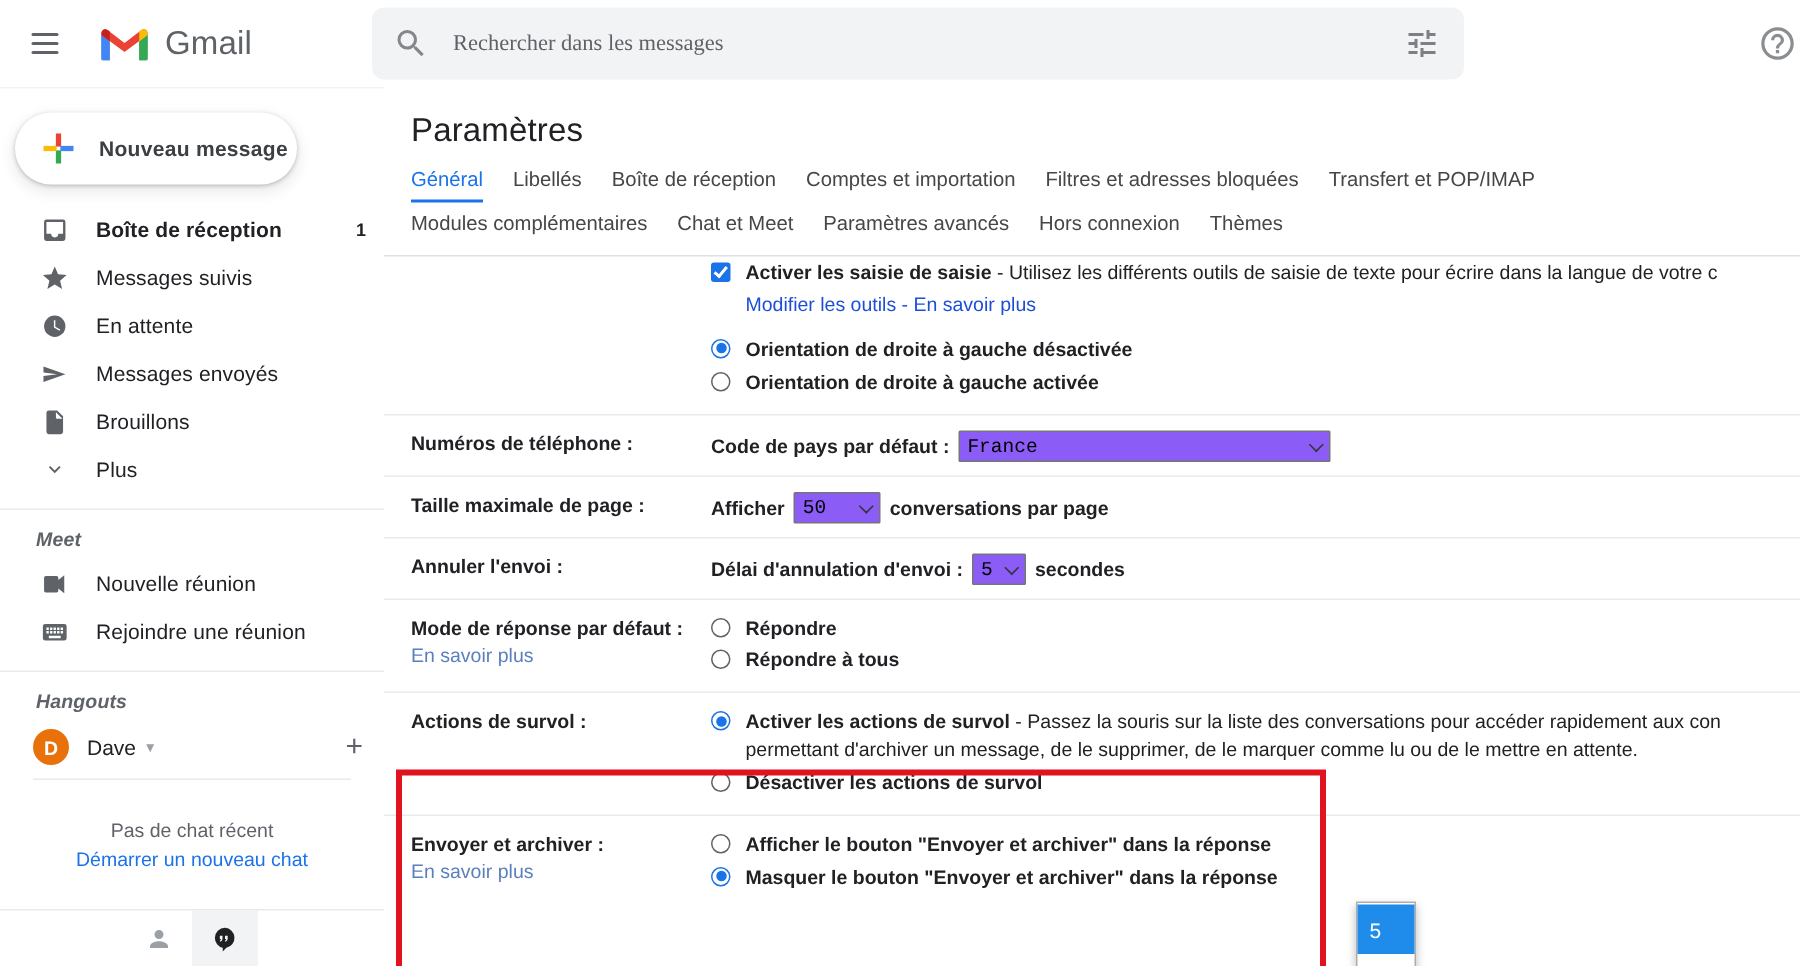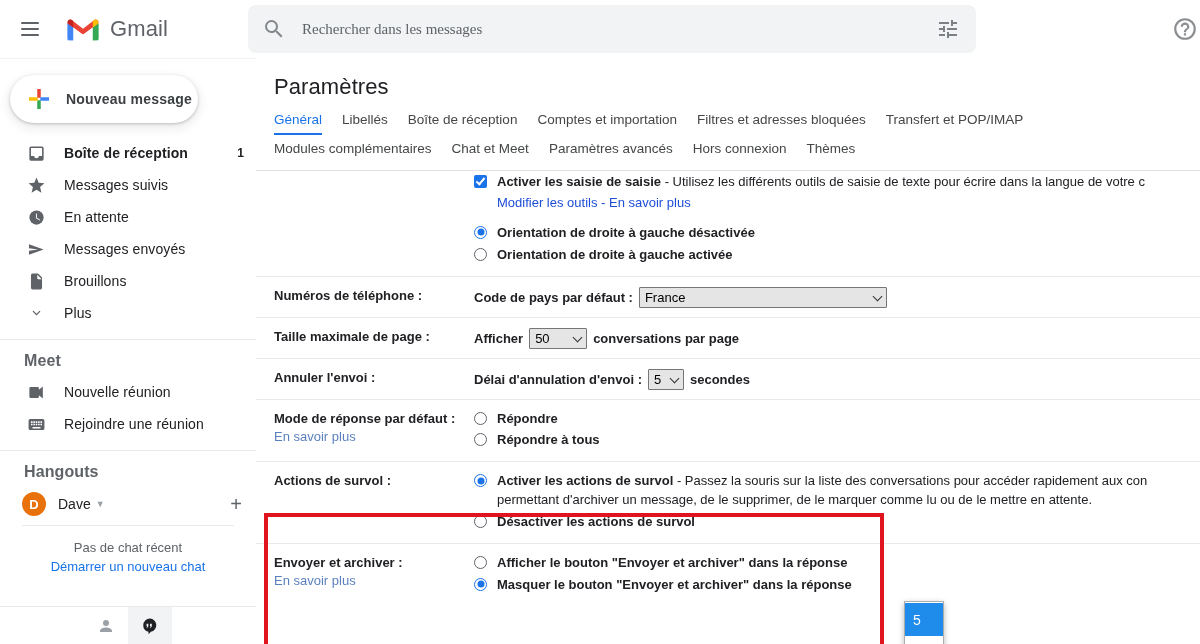--- a/index.html
+++ b/index.html
@@ -70,34 +70,34 @@
     padding: 0 12px 0 26px; border-radius: 0 16px 16px 0;
     cursor: pointer; color: #202124; font-size: 14px;
   }
   .navitem .ico { width: 20px; height: 20px; flex: 0 0 20px; display: flex; align-items: center; justify-content: center; }
   .navitem .lbl { margin-left: 18px; flex: 1; letter-spacing: .1px; }
   .navitem .cnt { font-size: 12px; color: #202124; }
   .navitem.active { background: #fff; }
   .navitem.active .lbl, .navitem.active .cnt { font-weight: 700; }
 
   .sec-divider { height: 1px; background: #e8eaed; margin: 10px 0 0 0; }
-  .sec-title { font-size: 16px; color: #5f6368; font-weight: 700; padding: 12px 0 6px 24px; letter-spacing: .1px; }
+  .sec-title { font-size: 13px; color: #5f6368; font-weight: 700; padding: 12px 0 6px 24px; letter-spacing: .1px; font-style: italic; }
 
   .hangouts-user { display: flex; align-items: center; padding: 2px 14px 2px 22px; height: 34px; }
   .avatar {
     width: 24px; height: 24px; border-radius: 50%; background: #e8710a;
     color: #fff; font-size: 13px; font-weight: 700;
     display: flex; align-items: center; justify-content: center; flex: 0 0 24px;
   }
   .hangouts-name { font-size: 14px; color: #202124; margin-left: 12px; }
   .caret-down { margin-left: 5px; color: #9aa0a6; font-size: 9px; }
   .plus-btn { margin-left: auto; color: #5f6368; font-size: 20px; cursor: pointer; line-height: 1; }
   .hr-light { height: 1px; background: #e8eaed; margin: 4px 22px 0 22px; }
 
-  .chat-empty { text-align: center; margin-top: 14px; }
+  .chat-empty { text-align: center; margin-top: 26px; }
   .chat-empty .t1 { font-size: 13px; color: #5f6368; }
   .chat-empty .t2 { font-size: 13px; color: #1a73e8; margin-top: 4px; cursor: pointer; }
 
   .sidebar-foot {
     margin-top: auto; height: 38px; border-top: 1px solid #e8eaed;
     display: flex; align-items: center; justify-content: center; gap: 0;
   }
   .foot-btn {
     width: 44px; height: 38px; display: flex; align-items: center; justify-content: center; cursor: pointer;
   }
@@ -151,22 +151,22 @@
     width: 3px; height: 7px; border: solid #fff; border-width: 0 2px 2px 0;
     transform: rotate(40deg);
   }
   .opt-text { margin-left: 10px; font-size: 13px; line-height: 1.45; color: #202124; }
   .opt-text b, .bold { font-weight: 700; }
   .opt-text .muted { font-weight: 400; color: #202124; }
   .lnk { color: #1d4ed8; cursor: pointer; }
 
   .inline { display: flex; align-items: center; gap: 6px; flex-wrap: nowrap; }
   .sel-box {
-    border: 1px solid #767676; background: #e5e5e5; height: 21px;
-    font-size: 13px; color: #000; font-family: Liberation Sans, sans-serif;
+    border: 1px solid #767676; background: #8b5cf6; height: 21px;
+    font-size: 13px; color: #000; font-family: Liberation Mono, monospace;
     padding: 0 16px 0 5px; display: inline-flex; align-items: center;
     position: relative; cursor: pointer; border-radius: 1px;
   }
   .sel-box::after {
     content: ""; position: absolute; right: 5px; top: 50%;
     width: 6px; height: 6px; margin-top: -4px;
     border-right: 1.6px solid #333; border-bottom: 1.6px solid #333;
     transform: rotate(45deg);
   }
   .sel-country { width: 248px; }

